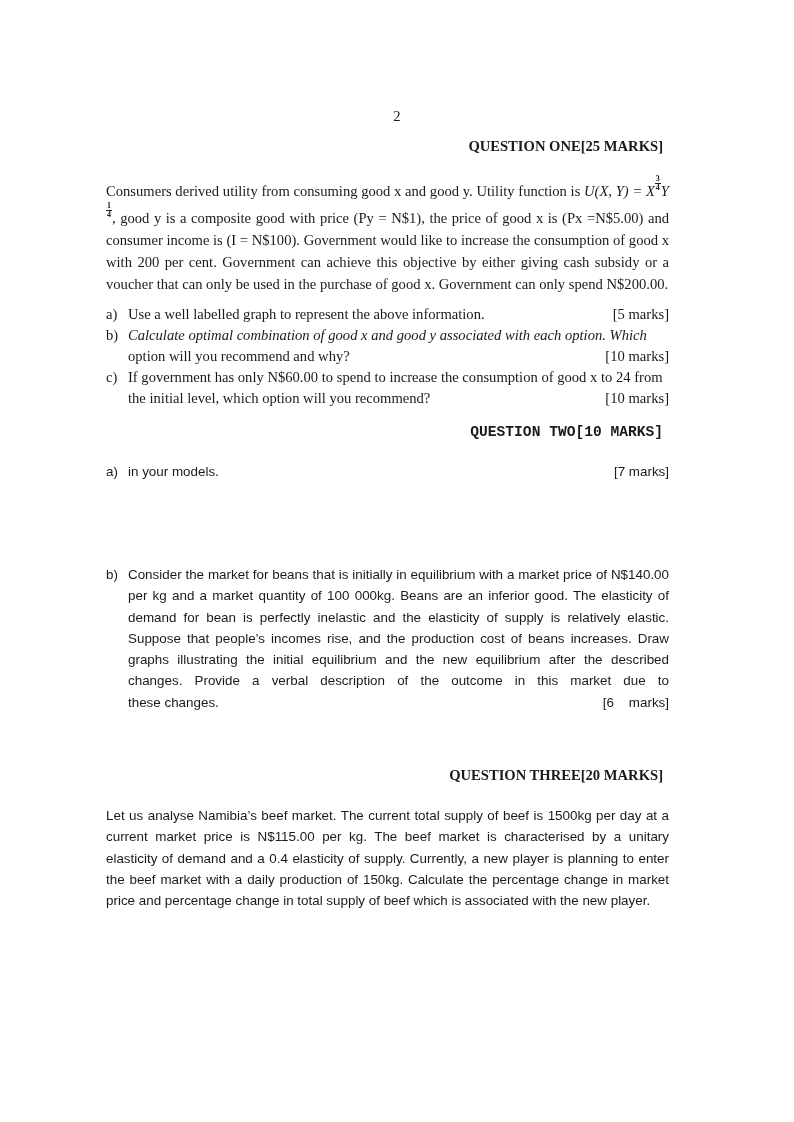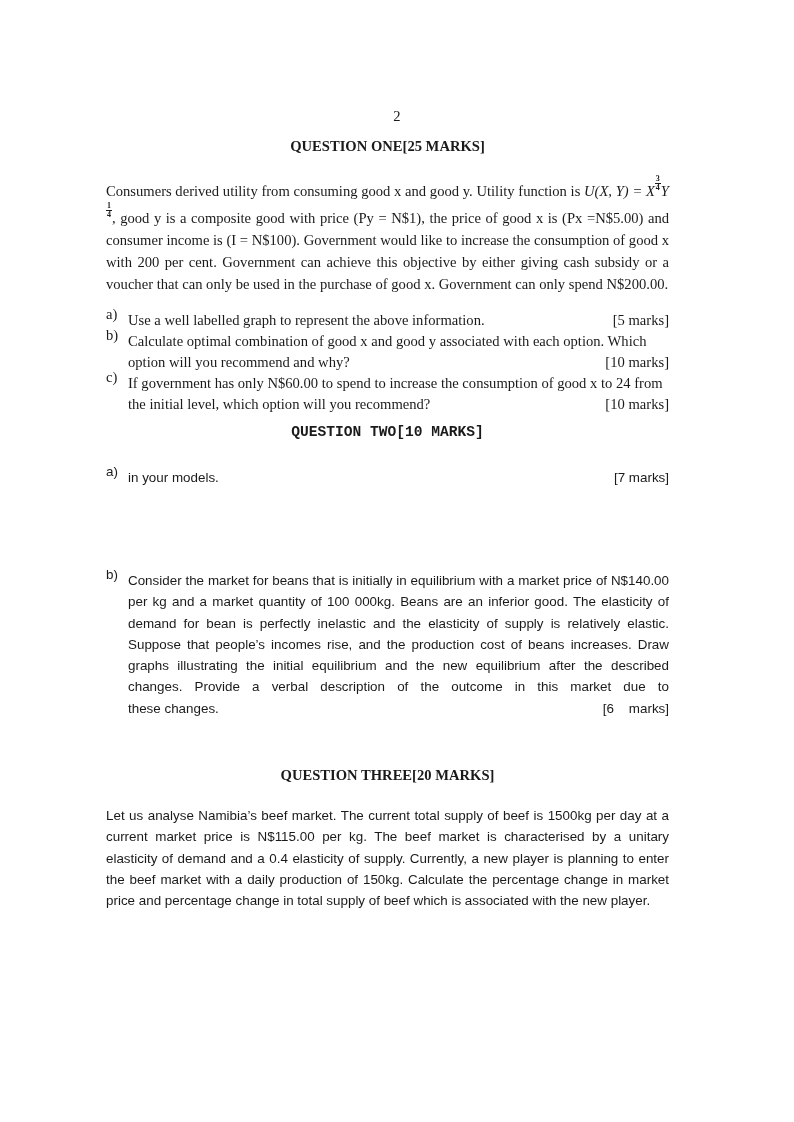--- a/index.html
+++ b/index.html
@@ -1,25 +1,25 @@
 <!DOCTYPE html>
 <html><head>
 <meta charset="utf-8">
 <style>
   html, body { margin:0; padding:0; background:#ffffff; }
   body { width:794px; height:1122px; position:relative; overflow:hidden; color:#1a1a1a; }
   .serif { font-family: "Liberation Serif", "DejaVu Serif", serif; font-size:14.6px; }
   .sans { font-family: "Liberation Sans", "DejaVu Sans", sans-serif; font-size:13.4px; }
   .abs { position:absolute; }
   .page-num { left:0; width:794px; text-align:center; top:108px; }
-  .qhead { left:106px; width:563px; font-weight:bold; display:flex; justify-content:center; }
+  .qhead { left:100px; width:563px; font-weight:bold; display:flex; justify-content:flex-end; }
   .para { left:106px; width:563px; line-height:22px; text-align:justify; }
   .item { left:106px; width:563px; line-height:21px; display:flex; }
   .item .lbl { width:22px; flex:none; }
-  .item .body { flex:1; text-align:justify;margin-top:6px; }
+  .item .body { flex:1; text-align:justify; }
   .marks-line { display:flex; justify-content:space-between; }
   .frac { display:inline-block; position:relative; vertical-align:super; font-size:8px; line-height:8px; text-align:center; font-weight:bold; }
   .frac .n { display:block; border-bottom:1px solid #1a1a1a; padding:0 1px; }
   .frac .d { display:block; }
   i.m { font-style:italic; }
 </style>
 </head>
 <body>
 
 <div class="abs serif page-num">2</div>
@@ -38,21 +38,21 @@
   <span class="lbl">a)</span>
   <div class="body marks-line">
       <span>Use a well labelled graph to represent the above information.</span>
       <span>[5 marks]</span>
     </div>
 </div>
 
 <div class="abs serif item" style="top:325px;">
   <span class="lbl">b)</span>
   <div class="body">
-    <div style="text-align:justify;">Calculate optimal combination of good x and good y associated with each option. Which</div>
+    <div style="text-align:justify;font-style:italic;">Calculate optimal combination of good x and good y associated with each option. Which</div>
     <div class="marks-line">
         <span>option will you recommend and why?</span>
         <span>[10 marks]</span>
       </div>
   </div>
 </div>
 
 <div class="abs serif item" style="top:367px;">
   <span class="lbl">c)</span>
   <div class="body">

